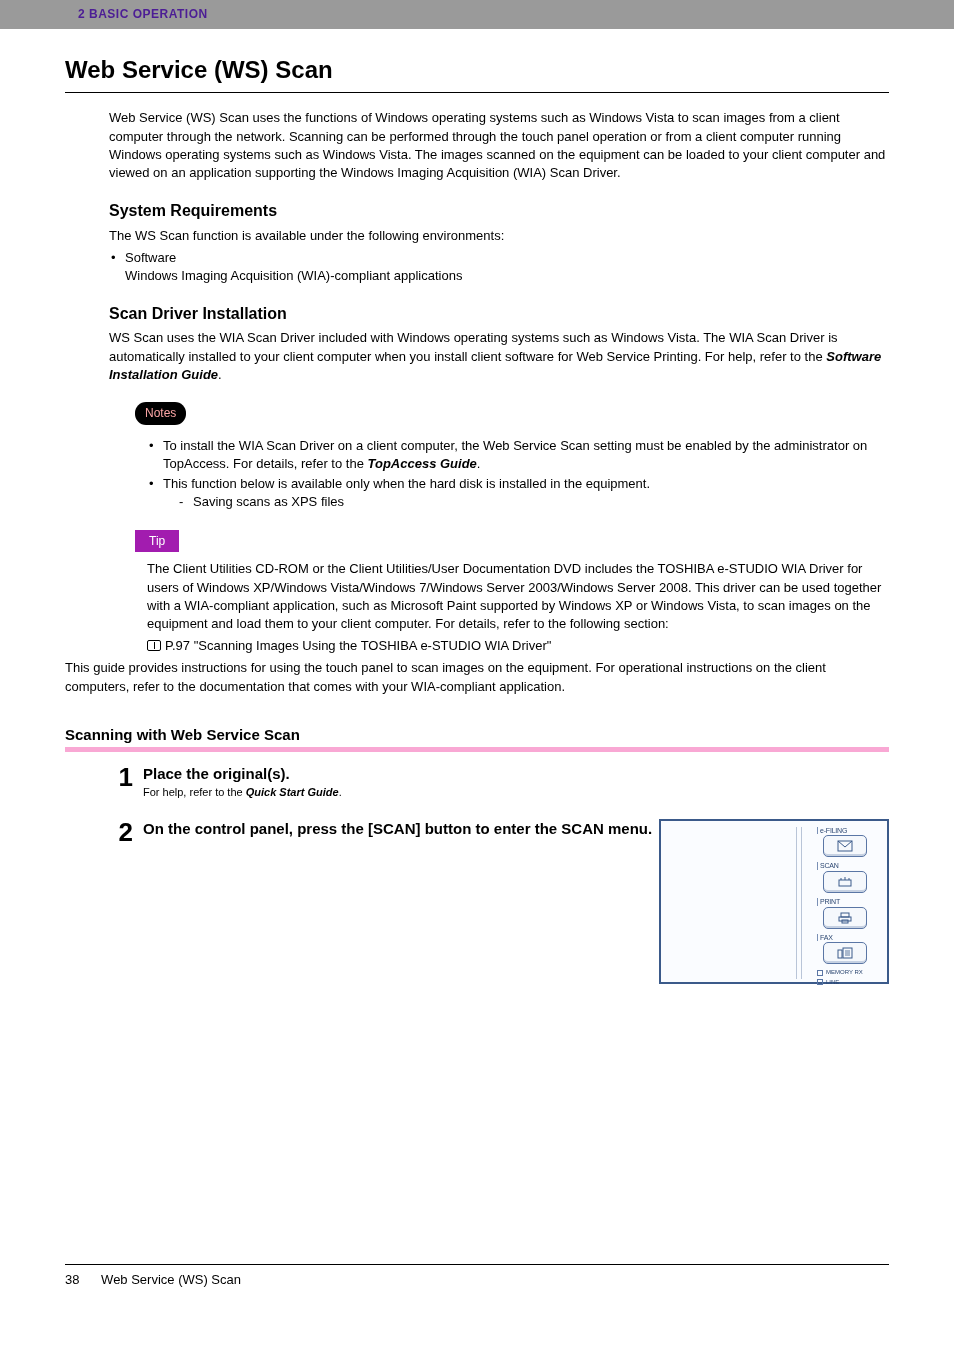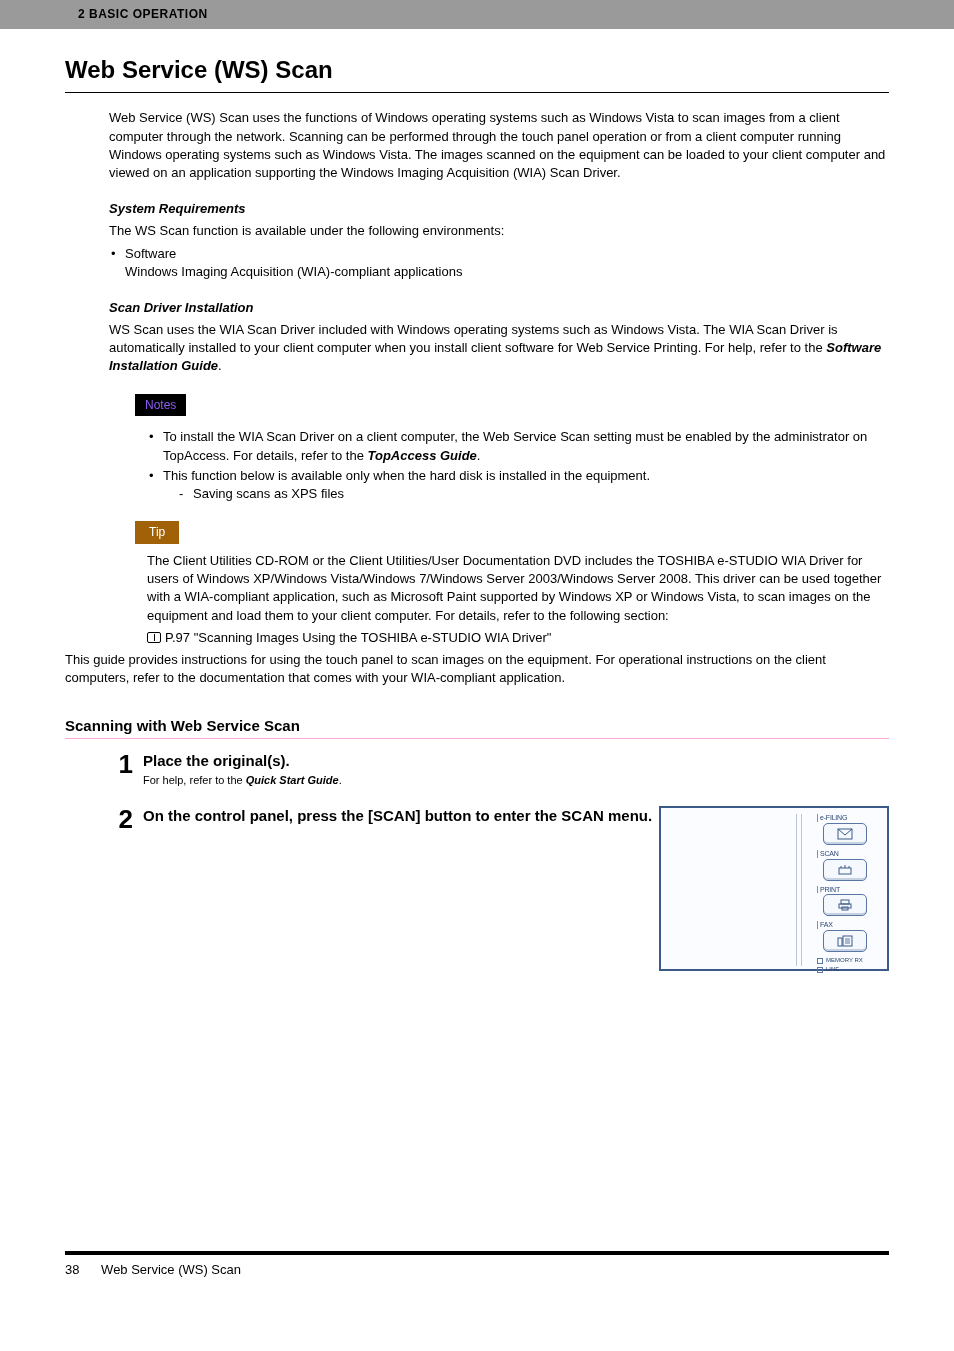--- a/index.html
+++ b/index.html
@@ -10,21 +10,21 @@
     background: #fff;
     width: 954px;
     margin: 0 auto;
     line-height: 1.4;
   }
   .page {
     padding: 0 0 40px 0;
   }
   .header-bar {
     background: #9a9a9a;
-    color: #000000;
+    color: #4c1d95;
     font-weight: bold;
     font-size: 12px;
     padding: 6px 10px 6px 78px;
     letter-spacing: 0.5px;
   }
   .content {
     padding: 0 65px;
   }
   .main-title {
     font-size: 24px;
@@ -34,32 +34,31 @@
   .title-underline {
     border-bottom: 1px solid #000;
     margin-bottom: 16px;
   }
   .body-indent {
     margin-left: 44px;
   }
   p { margin-bottom: 4px; }
   .section-title {
     font-weight: bold;
-    font-size: 13px;
+    font-size: 16px;
     margin-top: 18px;
     margin-bottom: 4px;
-    font-style: italic;
   }
   .subsection-title {
     font-weight: bold;
     font-size: 15px;
     margin-top: 28px;
     margin-bottom: 12px;
     padding-bottom: 2px;
-    border-bottom: 1px solid #f9a8d4;
+    border-bottom: 5px solid #f9a8d4;
   }
   ul.bullet {
     list-style: none;
     padding-left: 0;
     margin: 4px 0;
   }
   ul.bullet > li {
     position: relative;
     padding-left: 16px;
     margin-bottom: 2px;
@@ -79,28 +78,29 @@
     padding-left: 30px;
   }
   ul.dash > li::before {
     content: "-";
     position: absolute;
     left: 16px;
   }
   .notes-label {
     display: inline-block;
     background: #000;
-    color: #8b5cf6;
+    color: #fca5a5;
     font-size: 12px;
     padding: 3px 10px;
     margin: 14px 0 8px 26px;
+    border-radius: 11px;
   }
   .tip-label {
     display: inline-block;
-    background: #a16207;
+    background: #a21caf;
     color: #fff;
     font-size: 12px;
     padding: 3px 14px;
     margin: 14px 0 8px 26px;
   }
   .callout-body {
     margin-left: 38px;
   }
   .refmark {
     display: inline-block;
@@ -222,21 +222,21 @@
     gap: 3px;
     margin-left: 8px;
     line-height: 1.2;
   }
   .indicator-box {
     width: 6px;
     height: 6px;
     border: 1px solid #5a76a5;
   }
   .footer {
-    border-top: 4px solid #000000;
+    border-top: 1px solid #000000;
     margin: 280px 65px 0 65px;
     padding-top: 6px;
     font-size: 13px;
   }
   .footer-num {
     display: inline-block;
     margin-right: 18px;
   }
   strong.ital { font-style: italic; }
 </style>

